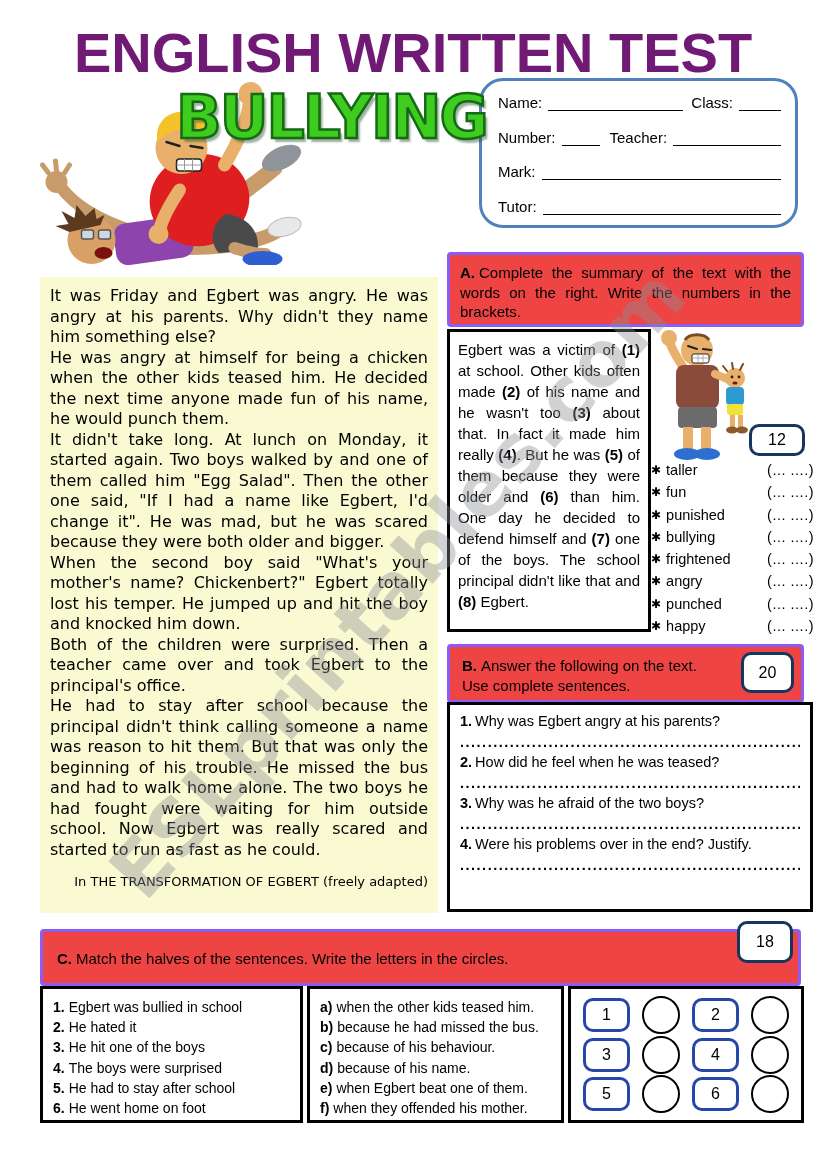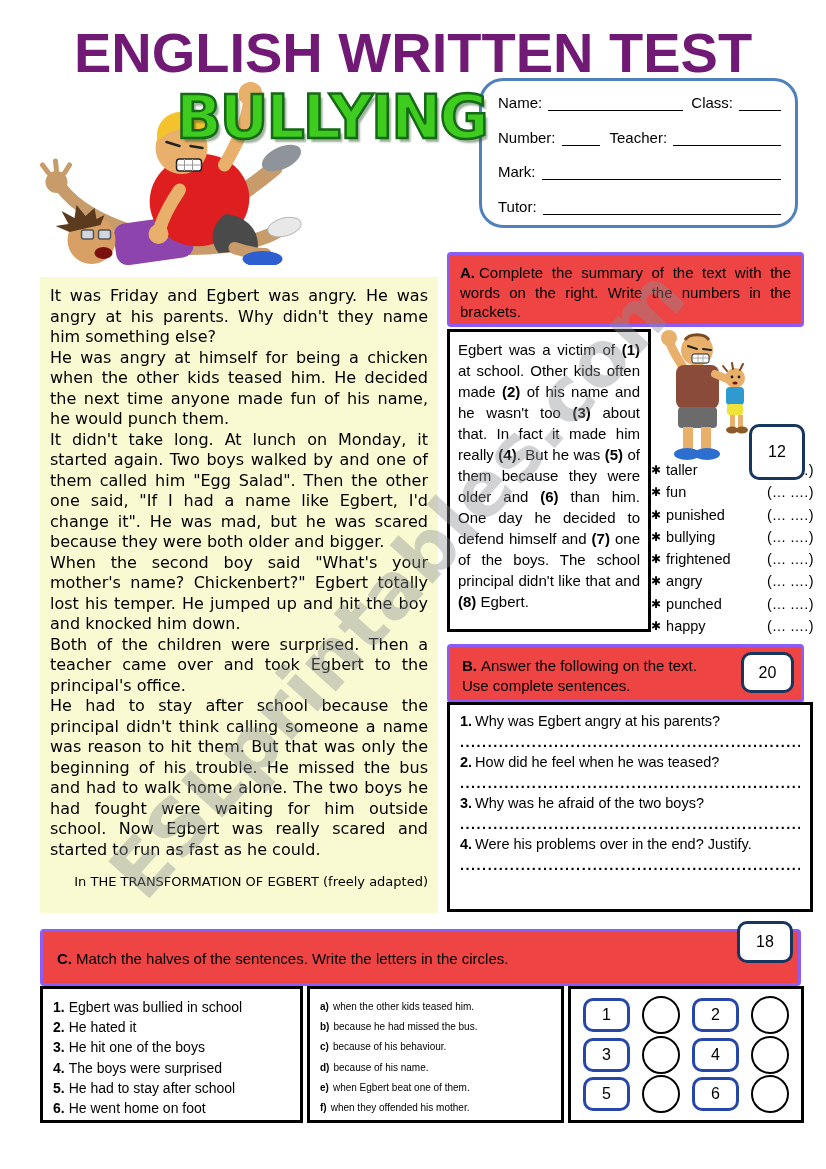--- a/index.html
+++ b/index.html
@@ -44,42 +44,42 @@
   .summary{position:absolute;left:447px;top:329px;width:204px;height:303px;
            border:3px solid #000;box-sizing:border-box;background:#fff;
            padding:7px 8px;font-size:15px;line-height:21px;text-align:justify;}
   .bnum{font-weight:bold;}
 
   .cartoon2{position:absolute;left:655px;top:328px;width:95px;height:135px;}
 
   .badge{position:absolute;background:#fff;border:3px solid #17365d;border-radius:10px;
          box-sizing:border-box;display:flex;align-items:center;justify-content:center;
          font-size:16px;z-index:3;}
-  #badge12{left:749px;top:424px;width:56px;height:56px;}
+  #badge12{left:749px;top:424px;width:56px;height:32px;}
   #badge20{left:741px;top:652px;width:53px;height:41px;}
   #badge18{left:737px;top:921px;width:56px;height:42px;}
 
   .wordlist{position:absolute;left:651px;top:462px;width:163px;height:172px;
             display:flex;flex-direction:column;justify-content:space-between;font-size:14.5px;}
   .wrow{display:flex;align-items:center;}
   .ast{margin-right:5px;font-size:12px;}
   .br{margin-left:auto;letter-spacing:0.5px;}
 
   .bbody{position:absolute;left:447px;top:702px;width:366px;height:210px;
          border:3px solid #000;box-sizing:border-box;background:#fff;
          padding:8px 10px 6px;font-size:14.5px;overflow:hidden;}
   .q{margin:0 0 2px;}
   .q b{margin-right:3px;}
   .dots{font-weight:bold;letter-spacing:1.5px;white-space:nowrap;overflow:hidden;
         height:22px;line-height:22px;margin-bottom:1px;}
 
   .cbox{position:absolute;top:986px;height:137px;border:3px solid #000;
         box-sizing:border-box;background:#fff;overflow:hidden;}
   #cLeft{left:40px;width:263px;padding:8px 6px 0 10px;font-size:14px;}
-  #cMid{left:307px;width:257px;padding:8px 8px 0 10px;font-size:10px;}
+  #cMid{left:307px;width:257px;padding:8px 8px 0 10px;font-size:14px;}
   #cRight{left:568px;width:236px;padding:7px 12px;}
   .citem{line-height:20.2px;white-space:nowrap;}
   .citem b{margin-right:4px;}
   .cgrid{display:grid;grid-template-columns:auto auto auto auto;
          justify-content:space-between;align-content:space-between;
          align-items:center;height:100%;}
   .nbadge{width:47px;height:34px;border:3px solid #2747a8;border-radius:10px;
           background:#fff;display:flex;align-items:center;justify-content:center;
           font-size:16px;box-sizing:border-box;}
   .circle{width:38px;height:38px;border:2.5px solid #000;border-radius:50%;

